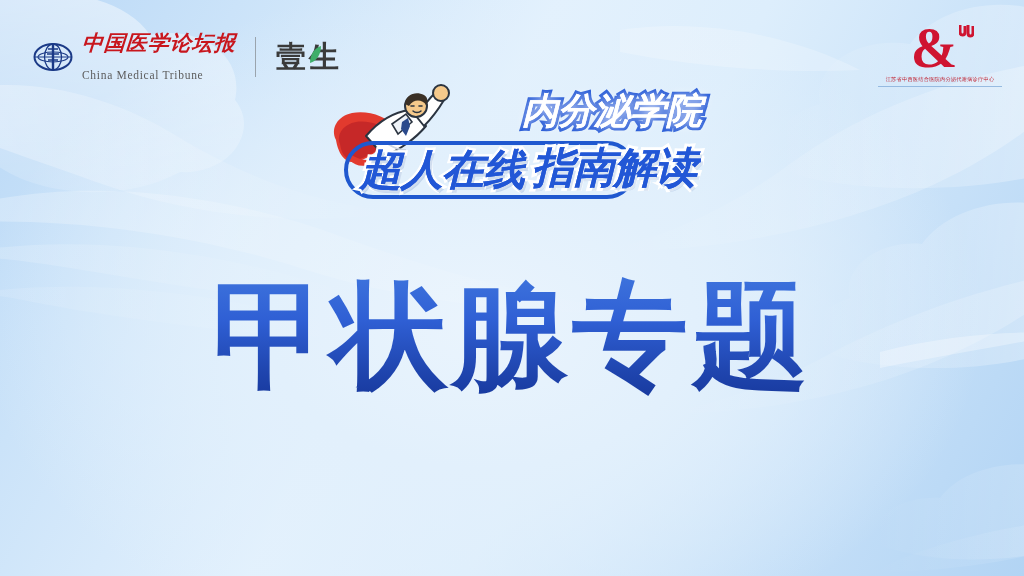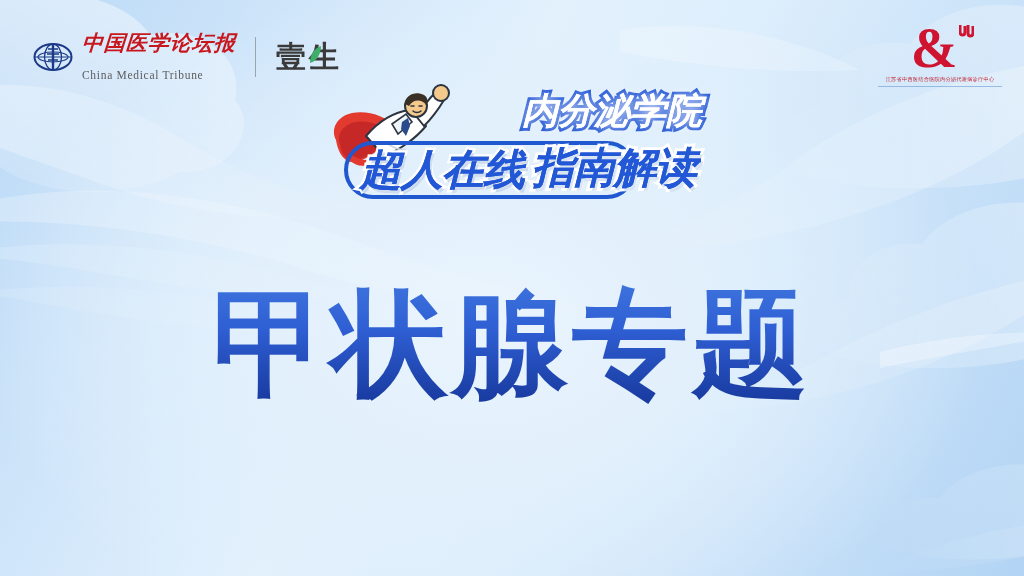--- a/index.html
+++ b/index.html
@@ -110,21 +110,20 @@
 
   
   .title{
     position:absolute;left:0;right:0;top:272px;text-align:center;
     font-family:"DejaVu Sans","Liberation Sans",sans-serif;
     font-size:116px;font-weight:700;line-height:128px;letter-spacing:4px;
     background:linear-gradient(180deg,#3e74dd 0%,#2f5fd4 38%,#1f45ae 78%,#17389d 100%);
     -webkit-background-clip:text;background-clip:text;color:transparent;
     -webkit-text-fill-color:transparent;
     white-space:nowrap;
-    margin-top:8px;
   }
 </style>
 </head>
 <body>
 
 <div id="stage">
 
   <div class="cloudlayer">
     <svg viewBox="0 0 1024 576" preserveAspectRatio="none">
       <defs>

